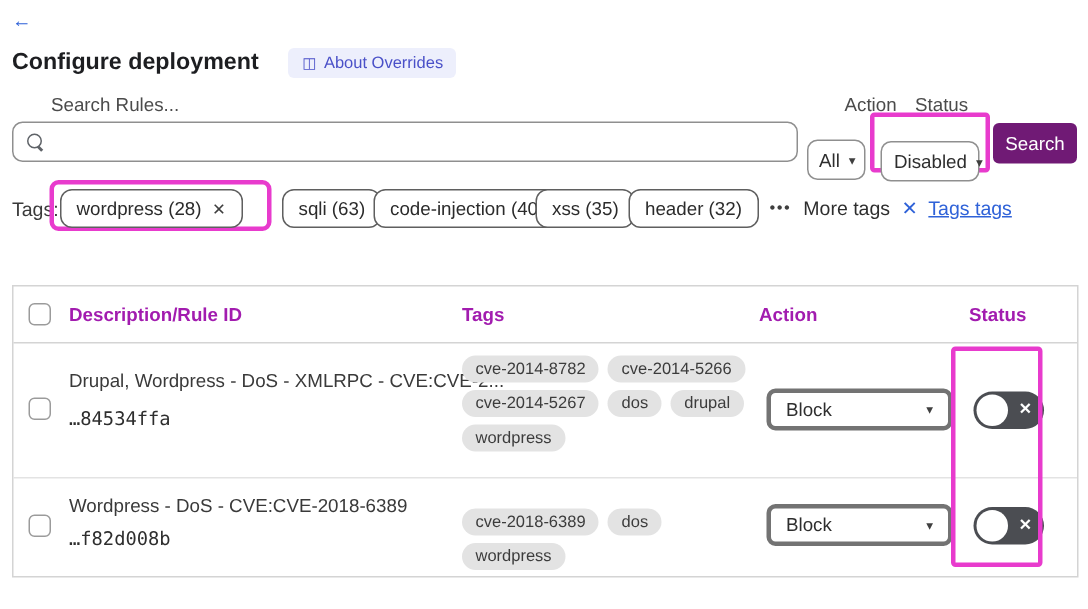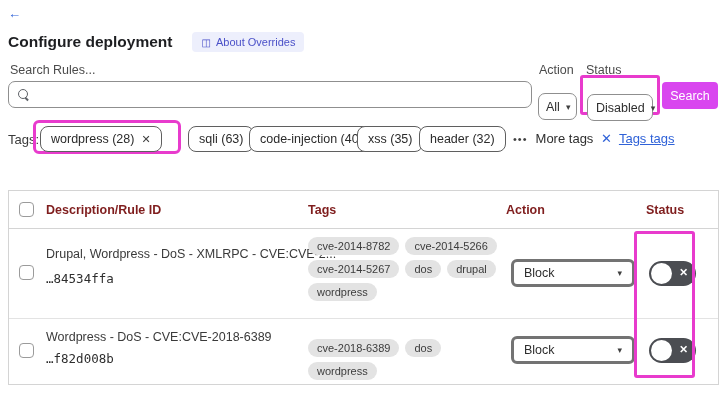--- a/index.html
+++ b/index.html
@@ -10,21 +10,21 @@
   
   .back-link { position: absolute; left: 8px; top: 6px; font-size: 13px;
     color: #2f62d8; cursor: pointer; display: flex; gap: 6px; align-items: center; }
   .title-row { position: absolute; left: 8px; top: 32px; display: flex; align-items: center; gap: 20px; }
   .page-title { font-size: 15.5px; font-weight: bold; color: #1d1e21; }
   .about-badge { display: inline-flex; align-items: center; gap: 5px; background: #edeffc;
     color: #4a50c8; font-size: 11px; padding: 4px 9px; border-radius: 4px; cursor: pointer; }
   .about-badge .glyph { font-size: 10px; }
 
   
-  .flabel { position: absolute; top: 63px; font-size: 12.5px; color: #4b4b4b; }
+  .flabel { position: absolute; top: 63px; font-size: 12.5px; color: #4b4b4b; margin-left: 24px; }
   #lbl-search { left: 10px; }
   #lbl-action { left: 539px; }
   #lbl-status { left: 586px; }
 
   
   .search-box { position: absolute; left: 8px; top: 81px; width: 524px; height: 27px;
     border: 1px solid #8f8f8f; border-radius: 7px; background: #fff;
     display: flex; align-items: center; padding-left: 9px; }
   .mag { position: relative; width: 11px; height: 11px; }
   .mag::before { content: ""; position: absolute; left: 0; top: 0; width: 8px; height: 8px;
@@ -38,21 +38,21 @@
   #dd-action { left: 538px; top: 81px; width: 39px; padding: 0 7px; }
   #dd-status { left: 587px; top: 82px; width: 66px; }
   .caret { font-size: 9px; color: #3f3f3f; }
 
   .hl { position: absolute; border: 3px solid #e83bcd; border-radius: 3px; pointer-events: none; }
   #hl-status { left: 580px; top: 75px; width: 80px; height: 40px; }
   #hl-wordpress { left: 33px; top: 120px; width: 148px; height: 34px; border-radius: 6px; }
   #hl-toggles { left: 634px; top: 231px; width: 61px; height: 147px; }
 
   .search-btn { position: absolute; left: 662px; top: 82px; width: 56px; height: 27px;
-    background: #d946ef; color: #fff; font-size: 12.5px; border: none; border-radius: 4px;
+    background: #701a75; color: #fff; font-size: 12.5px; border: none; border-radius: 4px;
     display: flex; align-items: center; justify-content: center; cursor: pointer;
     font-family: "Liberation Sans", sans-serif; }
 
   
   .tags-label { position: absolute; left: 8px; top: 132px; font-size: 13px; color: #3a3a3a; }
   .tagpill { position: absolute; top: 126px; height: 26px; border: 1.5px solid #5f5f5f;
     border-radius: 8px; background: #fff; font-size: 12.5px; color: #2b2b2b;
     display: flex; align-items: center; padding: 0 10px; gap: 7px; cursor: pointer; white-space: nowrap; }
   #tp-wordpress { left: 40px; }
   #tp-0 { left: 188px; } #tp-1 { left: 249px; } #tp-2 { left: 357px; } #tp-3 { left: 419px; }
@@ -62,21 +62,21 @@
   .more-tags .dots { letter-spacing: 1px; font-size: 11px; color: #3f3f3f; }
   .clear-tags { position: absolute; left: 601px; top: 131px; font-size: 13px; color: #2f62d8;
     cursor: pointer; display: flex; gap: 7px; align-items: center; }
   .clear-tags .ct-label { text-decoration: underline; }
 
   
   .rules-table { position: absolute; left: 8px; top: 190px; width: 711px; height: 195px;
     border: 1px solid #d4d4d4; background: #fff; }
   .thead { position: absolute; left: 0; top: 0; width: 100%; height: 38px;
     border-bottom: 1px solid #d4d4d4; }
-  .th { position: absolute; top: 12px; font-size: 12.5px; font-weight: bold; color: #7f1d1d; }
+  .th { position: absolute; top: 12px; font-size: 12.5px; font-weight: bold; color: #a21caf; }
   .th-desc { left: 37px; } .th-tags { left: 299px; } .th-action { left: 497px; } .th-status { left: 637px; }
 
   .checkbox { position: absolute; left: 10px; width: 15px; height: 15px; border: 1.5px solid #9b9b9b;
     border-radius: 4px; background: #fff; cursor: pointer; }
   .cb-head { top: 11px; }
 
   .row1 { position: absolute; left: 0; top: 38px; width: 100%; height: 90px;
     border-bottom: 1px solid #e3e3e3; }
   .row2 { position: absolute; left: 0; top: 128px; width: 100%; height: 66px; }
 

